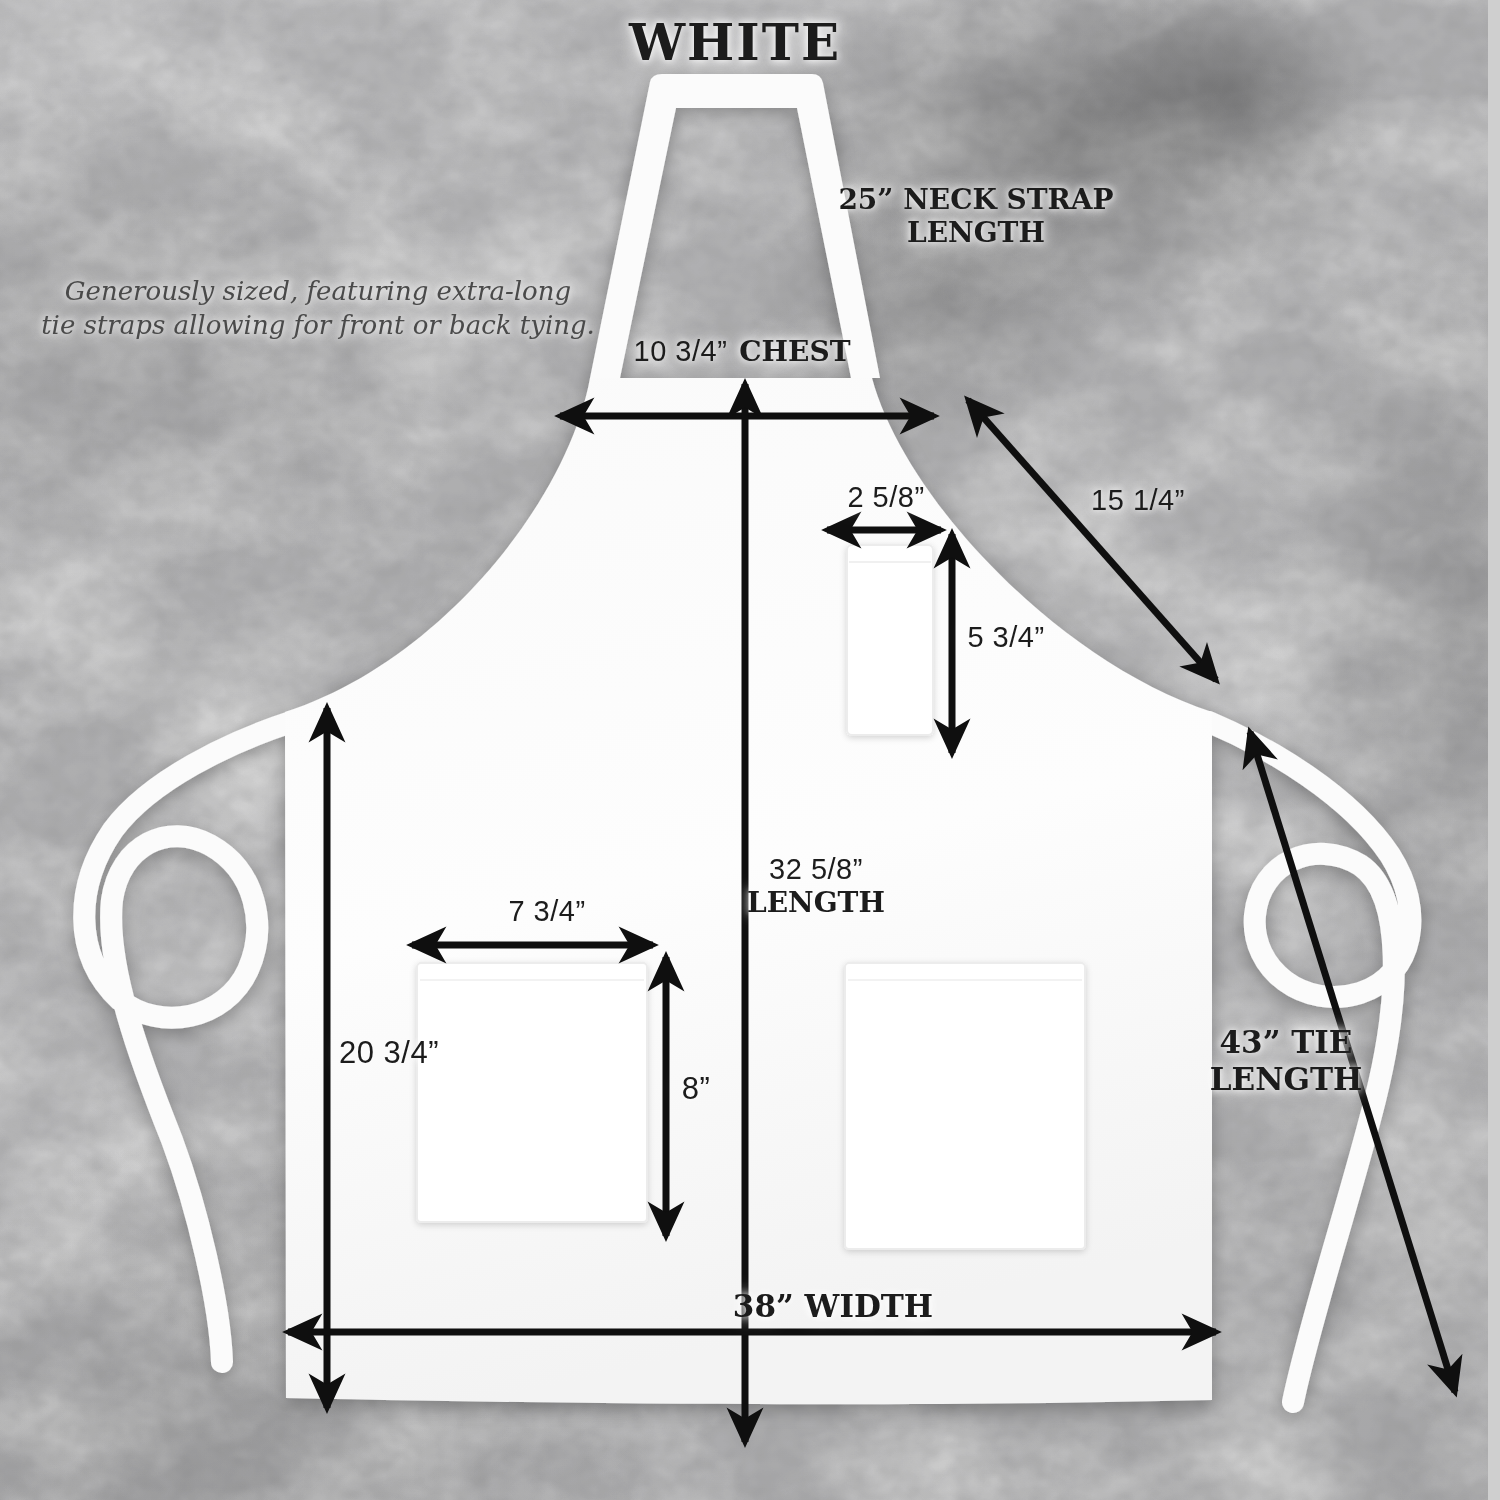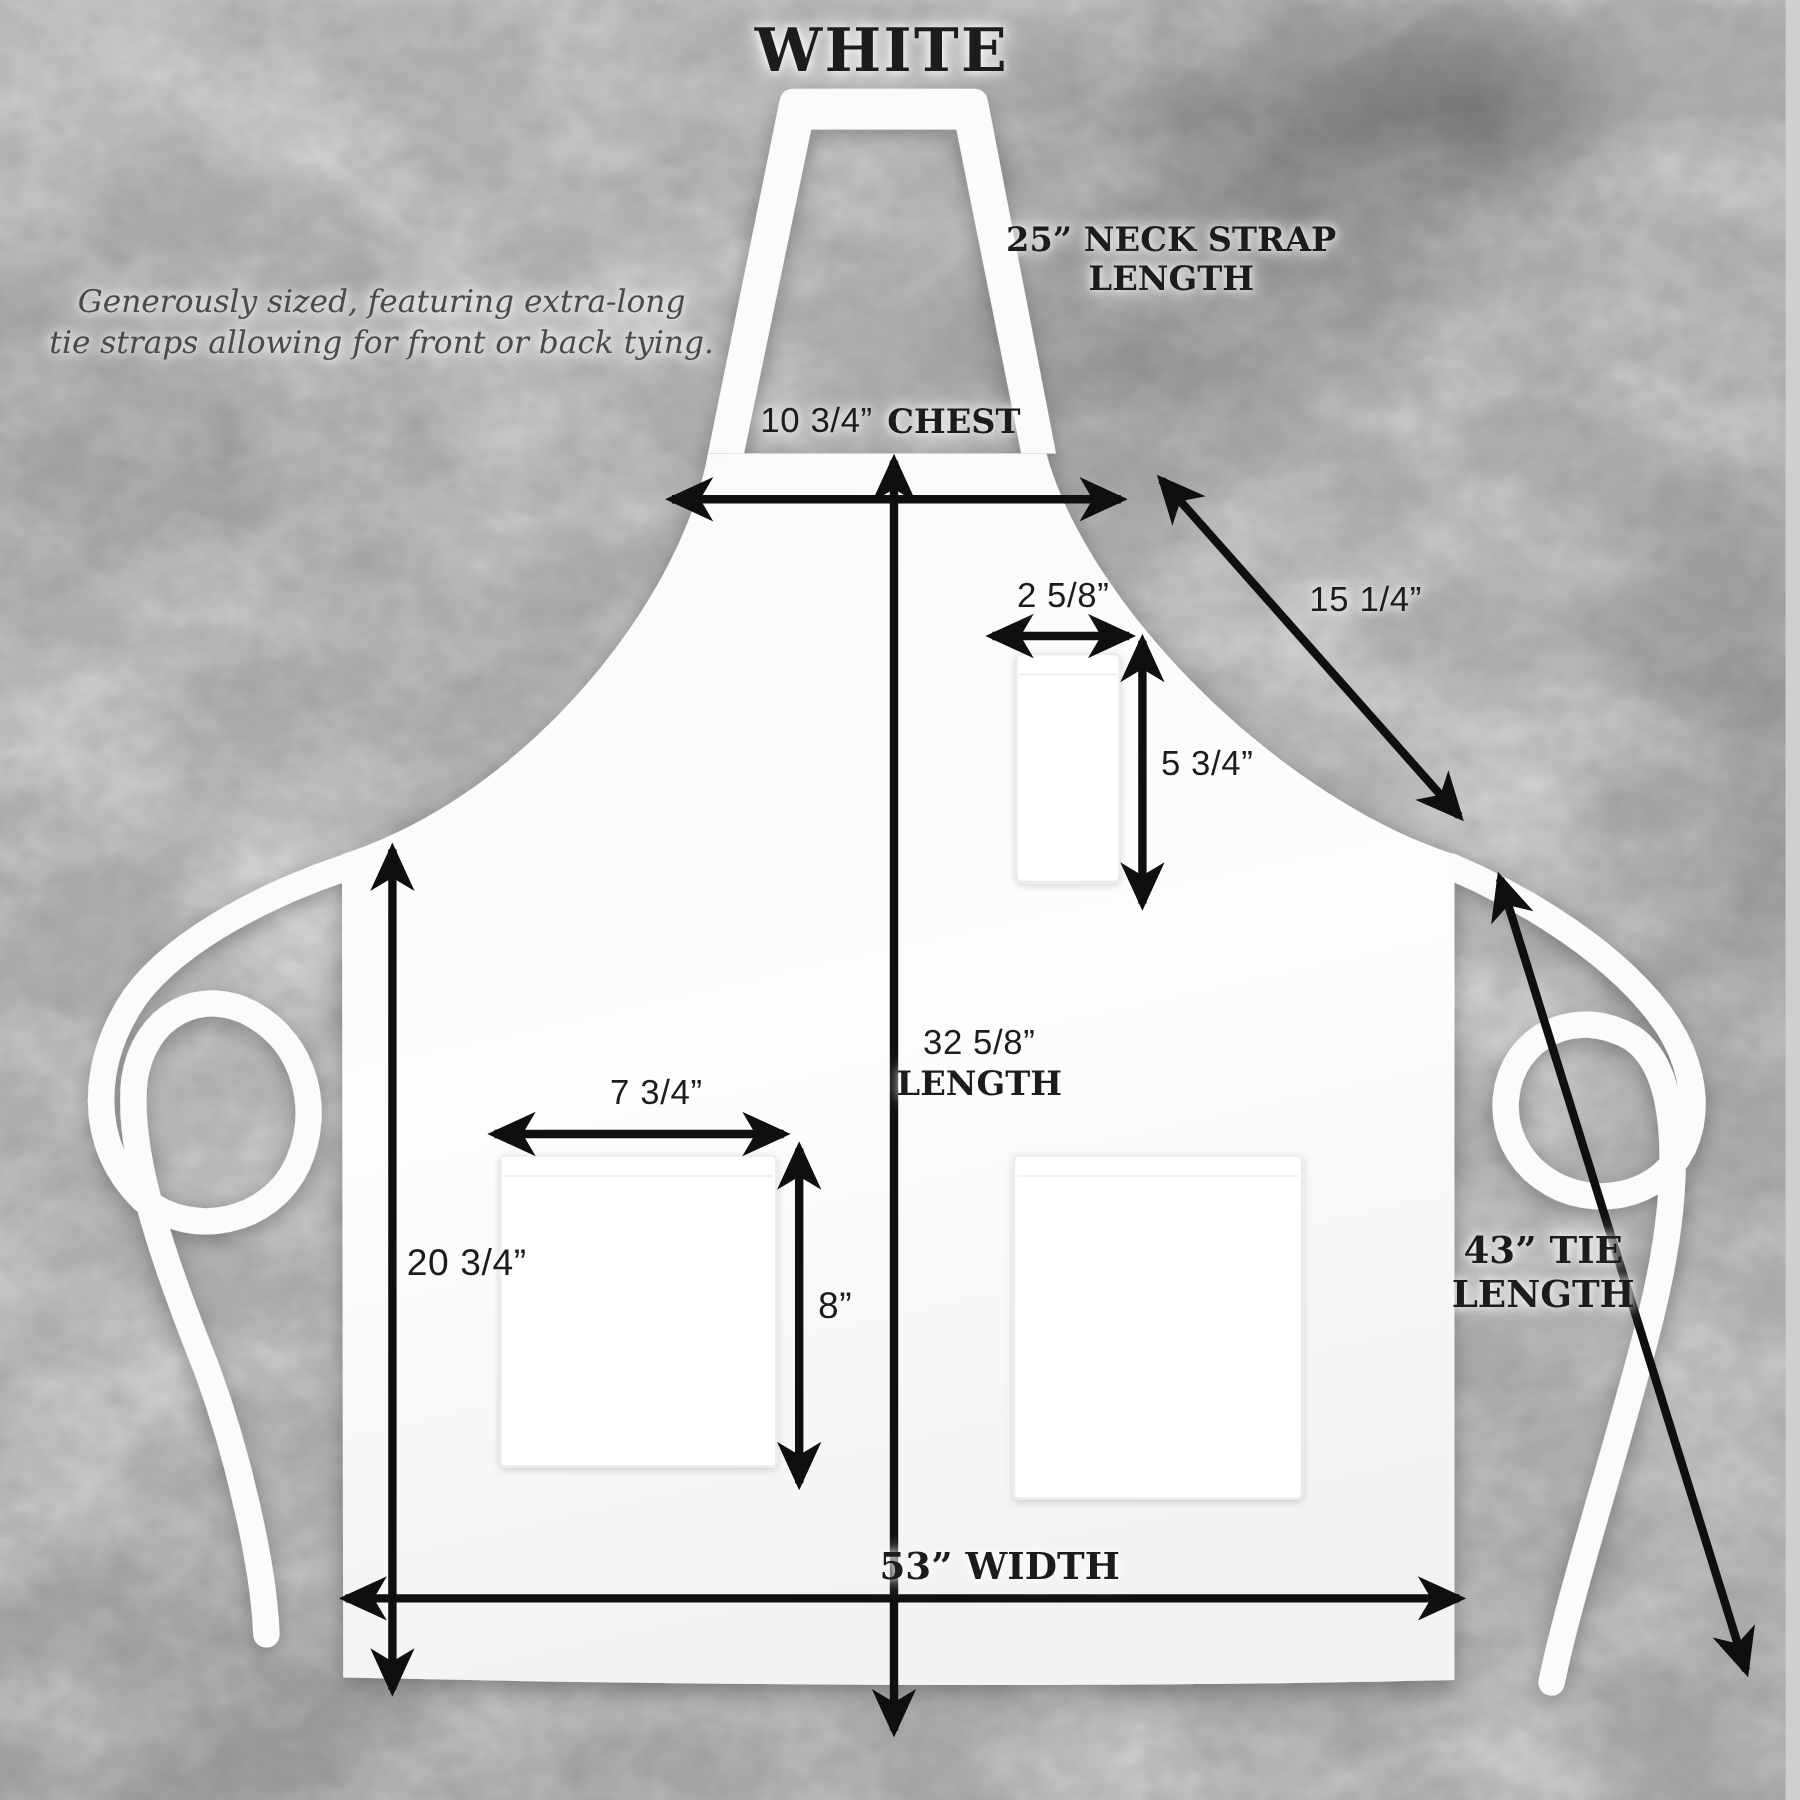--- a/index.html
+++ b/index.html
@@ -25,21 +25,21 @@
 
   
   .label{position:absolute;transform:translate(-50%,-50%);
     color:#1c1c1c;white-space:pre-line;text-align:center;line-height:1.18;
     text-shadow:0 0 7px rgba(255,255,255,.95),0 0 14px rgba(255,255,255,.75),0 0 22px rgba(255,255,255,.55);}
   .serif{font-family:"DejaVu Serif","Liberation Serif",serif;font-weight:700;}
   .num{font-family:"Liberation Sans",sans-serif;font-weight:400;letter-spacing:.5px;}
   .title{font-size:50px;letter-spacing:2px;}
   .heading{font-size:45px;letter-spacing:.5px;}
   .subtitle{font-family:"DejaVu Serif","Liberation Serif",serif;font-style:italic;
-    font-weight:400;font-size:26px;color:#4a4a4a;line-height:1.3;}
+    font-weight:400;font-size:26px;color:#4a4a4a;line-height:1.3;margin-top:39px;}
   .m-serif{font-size:28px;}
   .m-num{font-size:29px;}
   .big{font-size:31px;}
   .inline-label{display:flex;gap:12px;align-items:flex-end;white-space:nowrap;}
   .stack-label{display:flex;flex-direction:column;align-items:center;gap:0px;text-align:right;}
 </style>
 </head>
 <body>
 
 <div class="canvas">
@@ -147,18 +147,18 @@
     <span class="num m-num">32 5/8”</span>
     <span class="serif m-serif">LENGTH</span>
   </div>
 
   <div class="label num m-num" style="left:547px;top:911px;">7 3/4”</div>
 
   <div class="label num big" style="left:696px;top:1089px;">8”</div>
 
   <div class="label num big" style="left:389px;top:1053px;">20 3/4”</div>
 
-  <div class="label serif big" style="left:833px;top:1306px;">53” WIDTH</div>
+  <div class="label serif big" style="left:833px;top:1306px;">38” WIDTH</div>
 
   <div class="label serif big" style="left:1286px;top:1061px;">43” TIE
 LENGTH</div>
 
 </div>
 
 </body></html>

